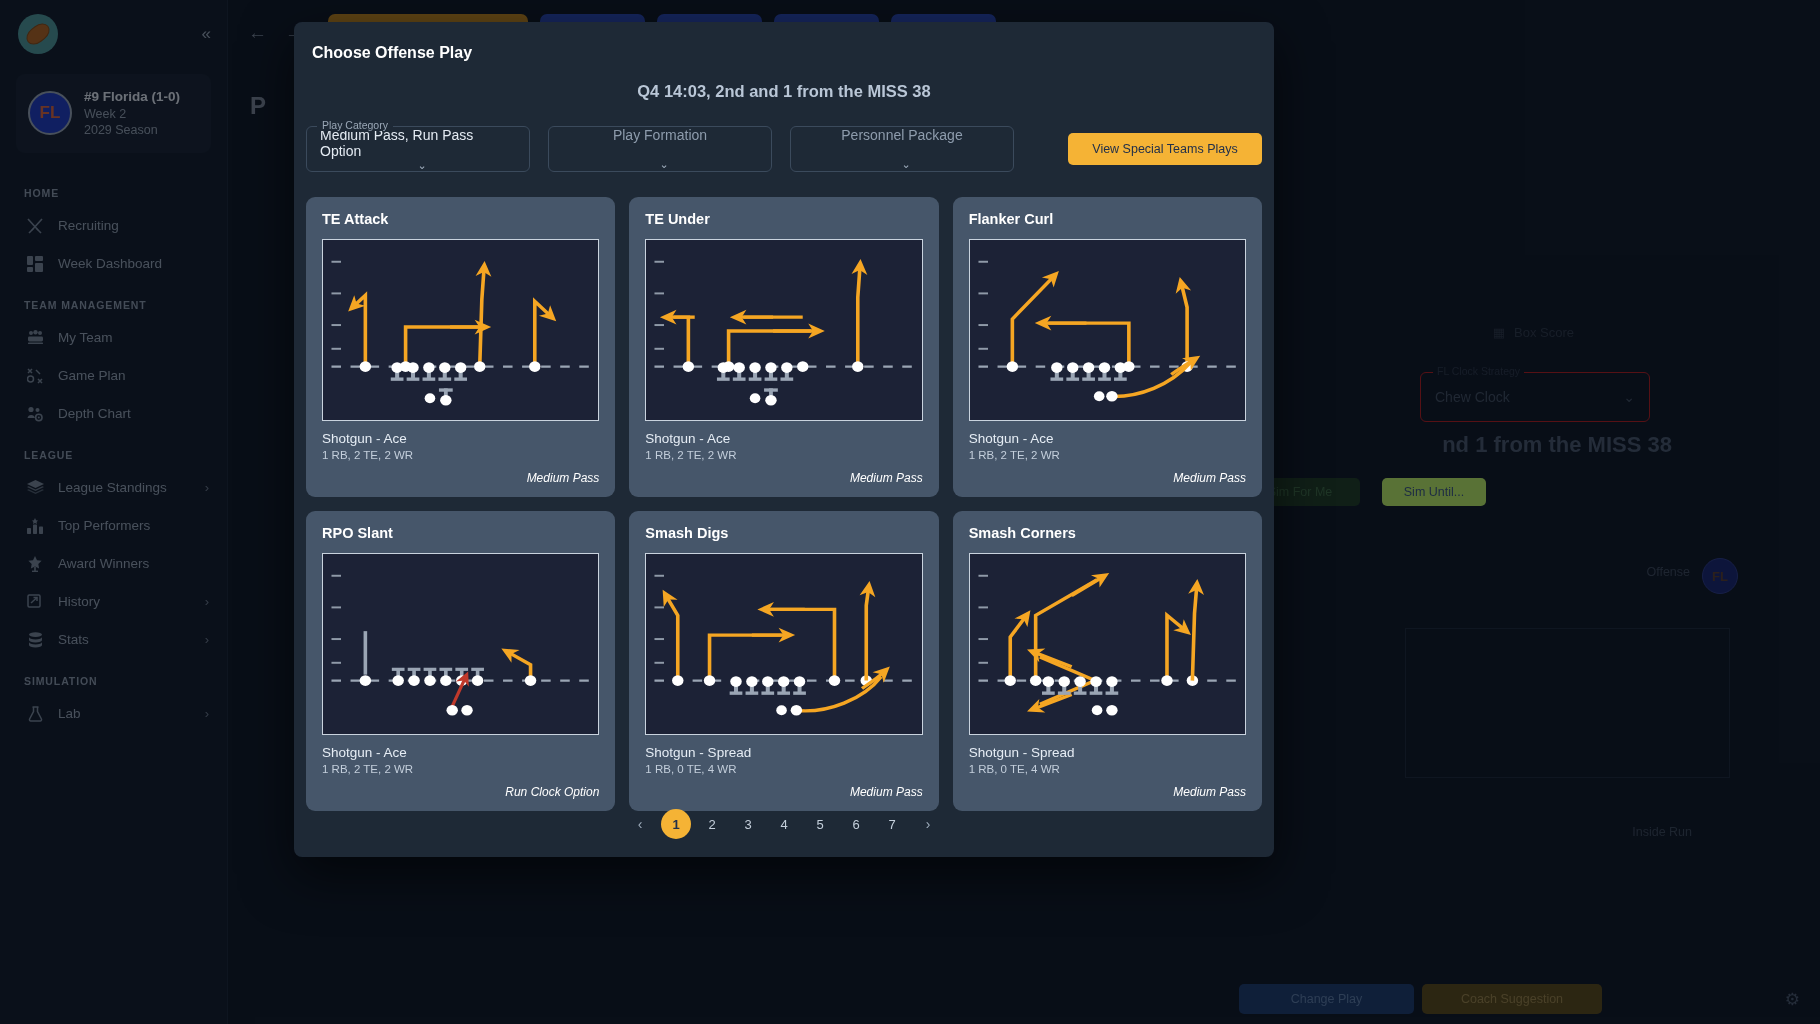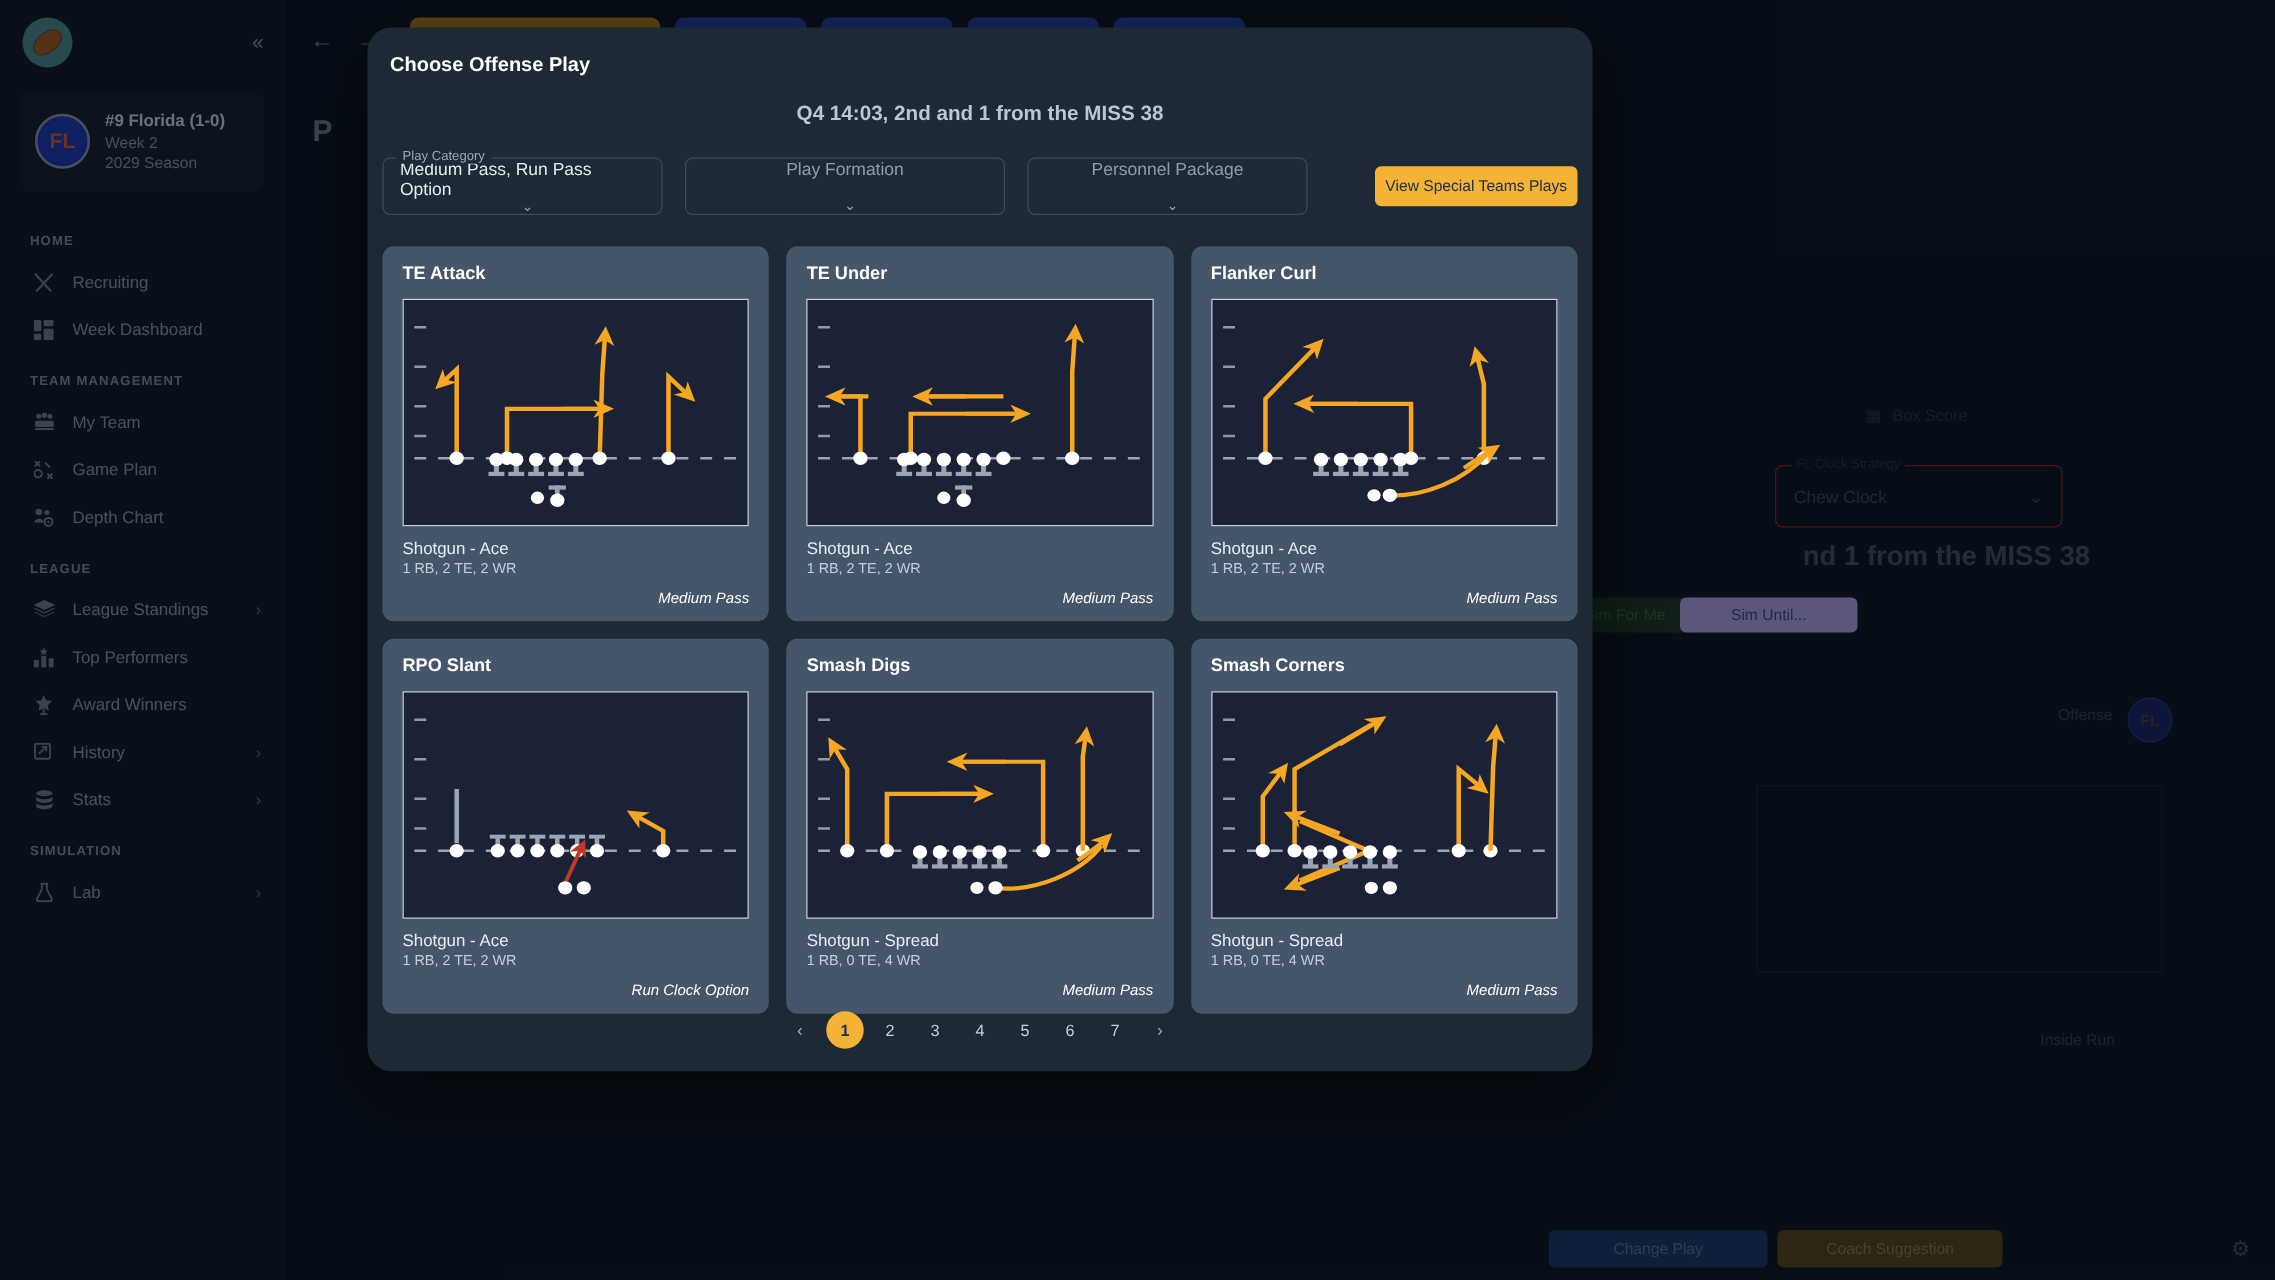--- a/index.html
+++ b/index.html
@@ -74,54 +74,54 @@
   .bg-select {
     position: absolute; right: 170px; top: 372px; width: 230px; height: 50px;
     border: 1px solid #b91c1c; border-radius: 6px; color: #404e5e; font-size: 14px;
     display: flex; align-items: center; padding: 0 14px; justify-content: space-between;
   }
   .bg-select .lab { position: absolute; top: -8px; left: 12px; font-size: 10.5px; color: #2b3645; background: #0d1420; padding: 0 4px; }
   .bg-situation { position: absolute; right: 148px; top: 432px; color: #49586a; font-size: 22px; font-weight: bold; white-space: nowrap; }
   .bg-btn { position: absolute; top: 478px; height: 28px; border-radius: 5px; font-size: 12.5px;
             display: flex; align-items: center; justify-content: center; }
   .bg-btn.green { right: 460px; width: 120px; background: #1d3a1f; color: #3e6b42; }
-  .bg-btn.blue2 { right: 334px; width: 142px; background: #c4b5fd; color: #3c5880; }
+  .bg-btn.blue2 { right: 334px; width: 104px; background: #bef264; color: #3c5880; }
   .bg-offense { position: absolute; right: 130px; top: 565px; color: #3c4858; font-size: 12.5px; }
   .bg-fl { position: absolute; right: 82px; top: 558px; width: 36px; height: 36px; border-radius: 50%;
            background: #182470; border: 1px solid #2b3a88; color: #5a3c2a; font-size: 13px;
            display: flex; align-items: center; justify-content: center; font-weight: bold; }
   .bg-field { position: absolute; right: 90px; top: 628px; width: 325px; height: 150px; border: 1px solid #1c2735; }
   .bg-inside-run { position: absolute; right: 128px; top: 825px; color: #3b4756; font-size: 12.5px; }
   .bg-change { position: absolute; right: 406px; bottom: 10px; width: 175px; height: 30px; background: #1b3a6b; color: #5f7ea8;
                border-radius: 5px; font-size: 12.5px; display: flex; align-items: center; justify-content: center; }
   .bg-coach { position: absolute; right: 218px; bottom: 10px; width: 180px; height: 30px; background: #5c4a16; color: #9d8546;
               border-radius: 5px; font-size: 12.5px; display: flex; align-items: center; justify-content: center; }
   .bg-gear { position: absolute; right: 20px; bottom: 14px; color: #49586a; font-size: 17px; }
 
   .scrim { position: absolute; inset: 0; background: rgba(6,10,17,0.55); }
 
   
   .modal {
     position: absolute; left: 294px; top: 22px; width: 980px; height: 835px;
-    background: #1e2936; border-radius: 19px;
+    background: #1e2936; border-radius: 8px;
     box-shadow: 0 18px 52px rgba(0,0,0,0.6);
     overflow: hidden;
   }
   .modal-title { position: absolute; left: 18px; top: 22px; color: #ffffff; font-size: 16px; font-weight: bold; }
   .modal-situation { position: absolute; left: 0; right: 0; top: 60px; text-align: center; color: #b9c6d6; font-size: 16.5px; font-weight: bold; }
 
   .controls { position: absolute; left: 12px; right: 12px; top: 104px; display: flex; gap: 18px; align-items: center; }
   .field-wrap { position: relative; }
   .sel {
     height: 46px; border: 1px solid #3b4a5c; border-radius: 6px;
     display: flex; align-items: center; justify-content: space-between;
     padding: 0 13px; color: #e4ebf3; font-size: 14px; cursor: pointer; background: transparent; flex-direction: column;
   }
   .sel.w1 { width: 224px; }
-  .sel.w2 { width: 256px; color: #8e9cad; }
+  .sel.w2 { width: 224px; color: #8e9cad; }
   .sel.w3 { width: 224px; color: #8e9cad; }
   .sel .cv { color: #9fadbd; font-size: 11px; margin-left: 8px; }
   .legend {
     position: absolute; top: -7px; left: 11px; background: #1e2936; padding: 0 5px;
     font-size: 10.5px; color: #9aa7b6;
   }
   .special-btn {
     margin-left: 36px; width: 224px; height: 32px; background: #f5b335; color: #22304a;
     border-radius: 5px; font-size: 12.5px; font-weight: normal;
     display: flex; align-items: center; justify-content: center; cursor: pointer;

